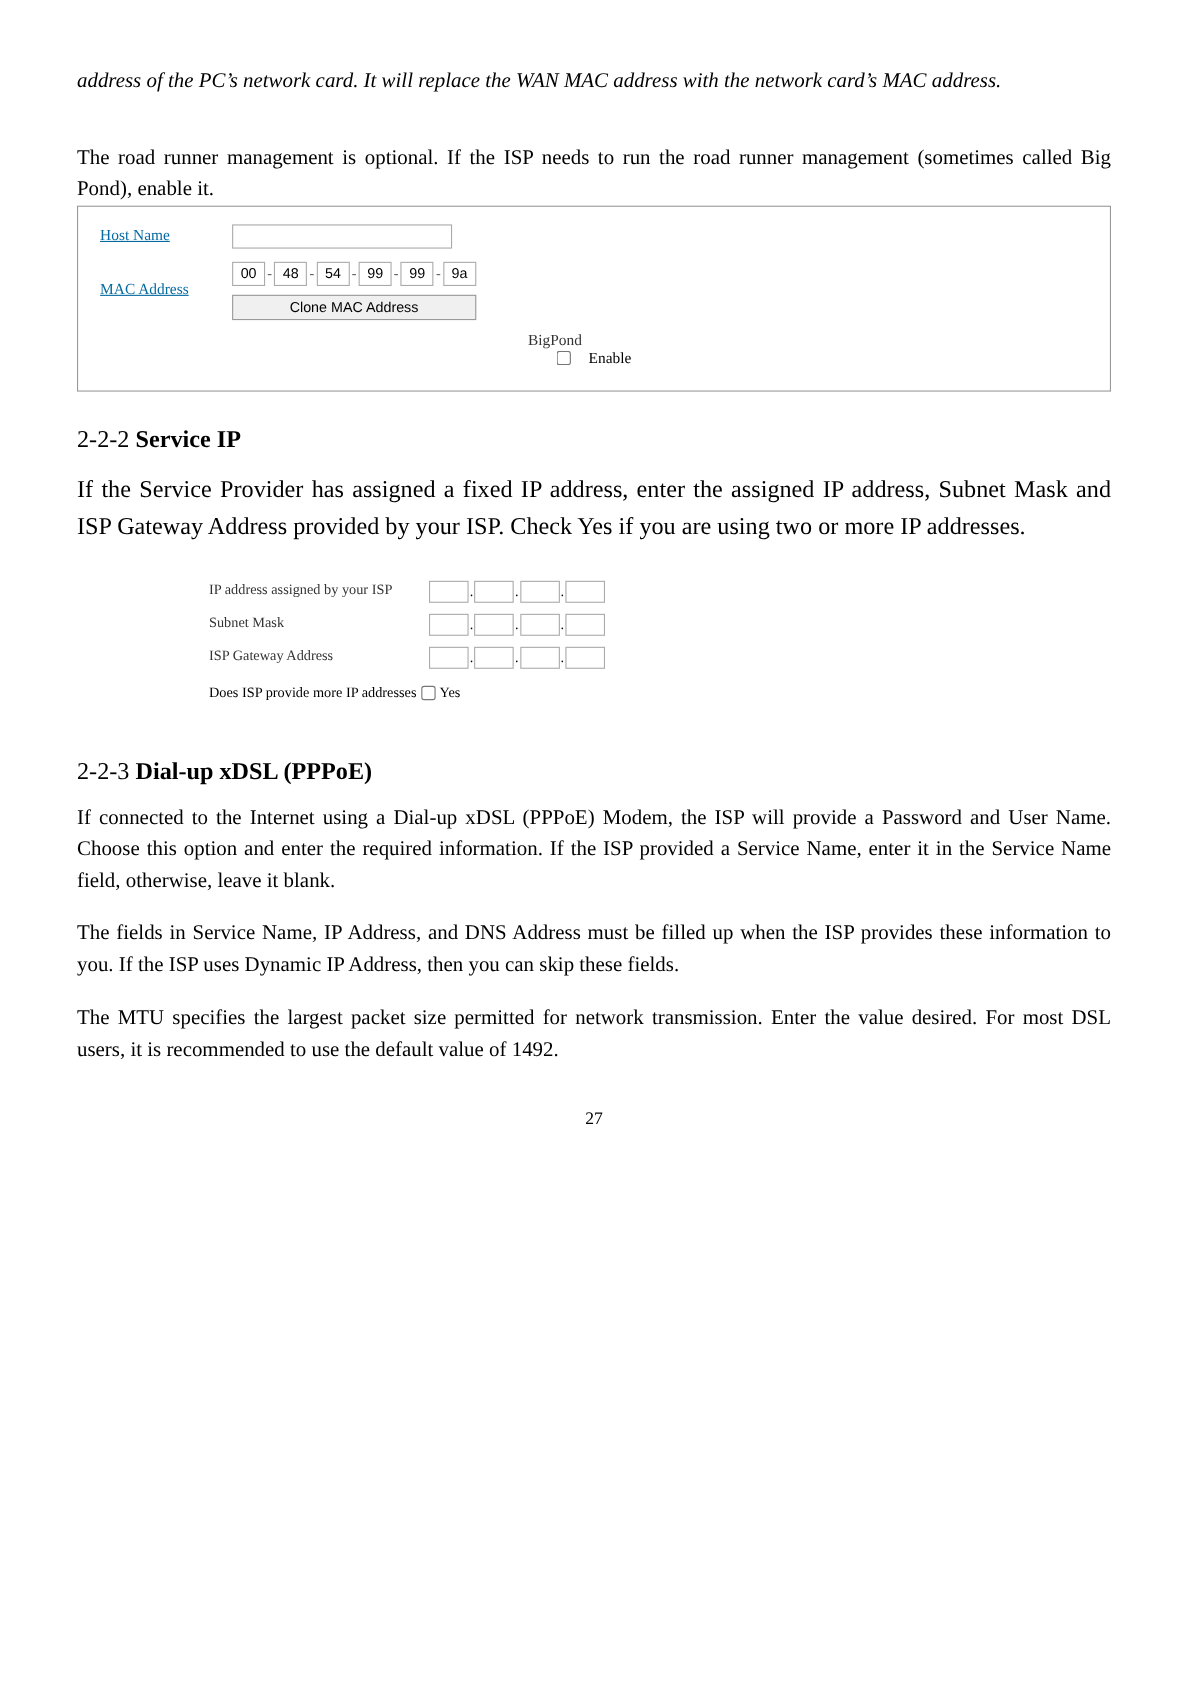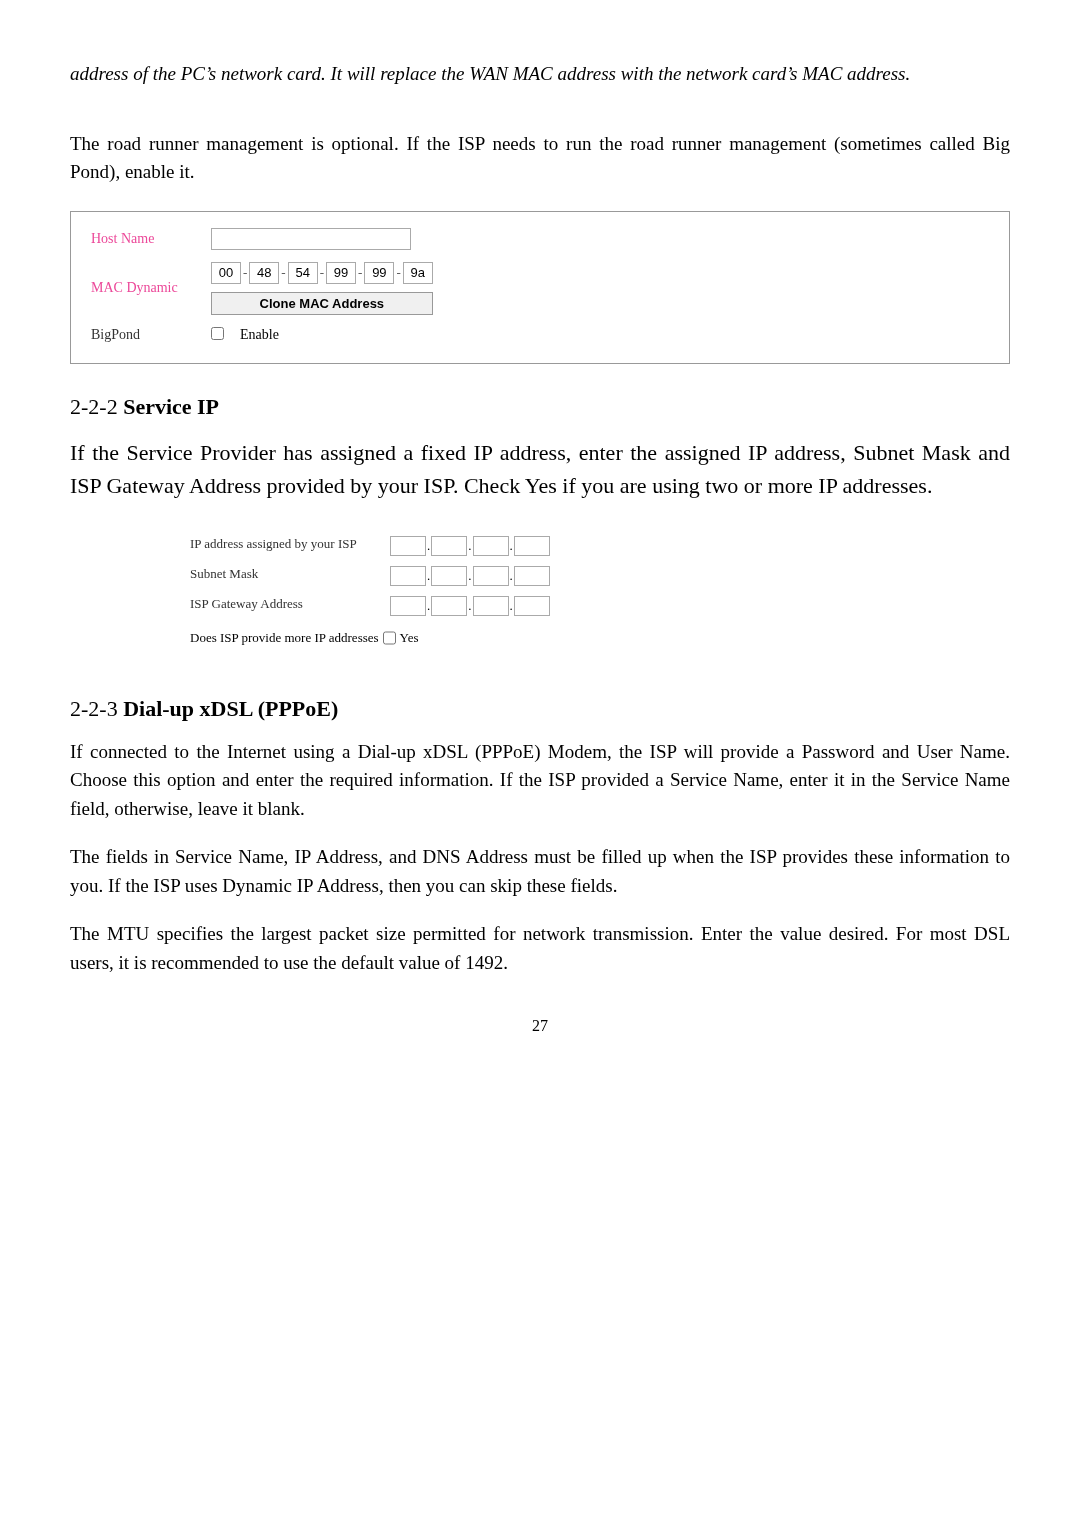--- a/index.html
+++ b/index.html
@@ -22,41 +22,41 @@
       font-size: 19px;
       line-height: 1.5;
       margin-bottom: 20px;
       text-align: justify;
       font-style: italic;
     }
 
     .road-runner-text {
       font-size: 19px;
       line-height: 1.5;
-      margin-bottom: 24px;
       text-align: justify;
     }
 
     .config-box {
       border: 1px solid #999;
       padding: 16px 20px 20px 20px;
       margin-bottom: 30px;
     }
 
     .form-row {
       display: flex;
       align-items: center;
       margin-bottom: 12px;
     }
 
     .form-label {
       width: 120px;
       font-size: 14px;
-      color: #ec4899;
+      color: #0369a1;
       flex-shrink: 0;
+      text-decoration: underline;
     }
 
     .host-name-input {
       border: 1px solid #aaa;
       height: 22px;
       width: 200px;
       font-size: 13px;
     }
 
     .mac-fields {
@@ -81,32 +81,32 @@
     }
 
     .clone-btn {
       margin-top: 8px;
       margin-left: 0;
       border: 1px solid #999;
       background: #f0f0f0;
       padding: 3px 10px;
       font-size: 13px;
       cursor: pointer;
-      font-weight: bold;
     }
 
     .mac-col {
       display: flex;
       flex-direction: column;
     }
 
     .bigpond-row {
       display: flex;
       align-items: center;
       margin-top: 10px;
+      flex-direction: column;
     }
 
     .bigpond-label {
       width: 120px;
       font-size: 14px;
       color: #333;
     }
 
     .enable-row {
       display: flex;
@@ -207,21 +207,21 @@
 <p class="road-runner-text">The road runner management is optional. If the ISP needs to run the road runner management (sometimes called Big Pond), enable it.</p>
 
 
 <div class="config-box">
   <div class="form-row">
     <div class="form-label">Host Name</div>
     <input class="host-name-input" type="text" value="" style="">
   </div>
 
   <div class="form-row">
-    <div class="form-label">MAC Dynamic</div>
+    <div class="form-label">MAC Address</div>
     <div class="mac-col">
       <div class="mac-fields">
         <input class="mac-segment" type="text" value="00" style="">
         <span class="mac-separator"> - </span>
         <input class="mac-segment" type="text" value="48" style="">
         <span class="mac-separator"> - </span>
         <input class="mac-segment" type="text" value="54" style="">
         <span class="mac-separator"> - </span>
         <input class="mac-segment" type="text" value="99" style="">
         <span class="mac-separator"> - </span>

